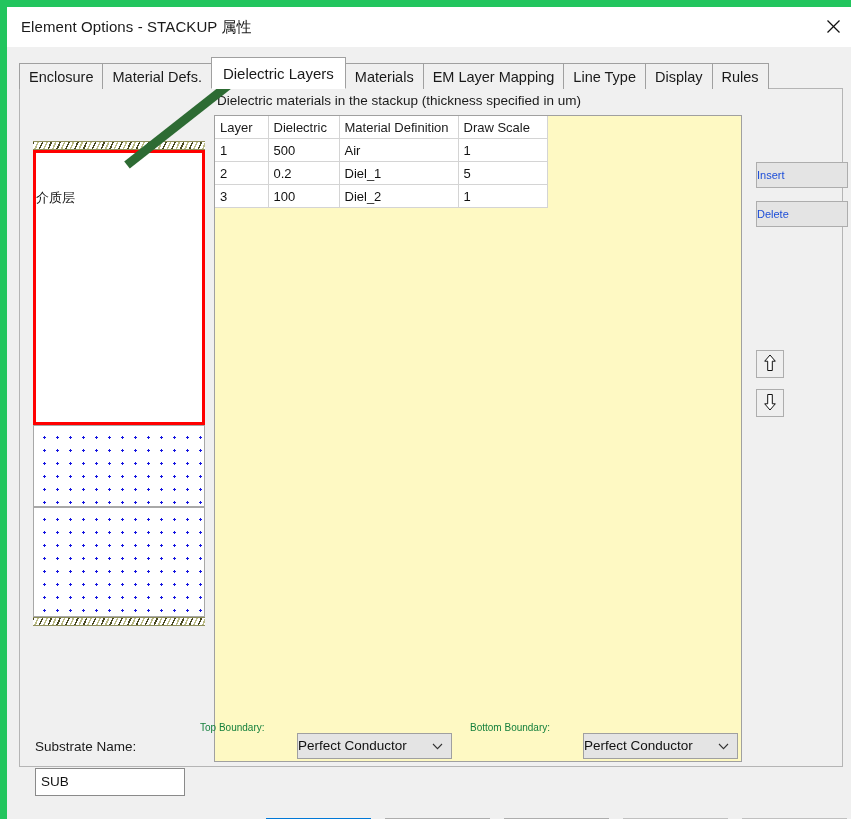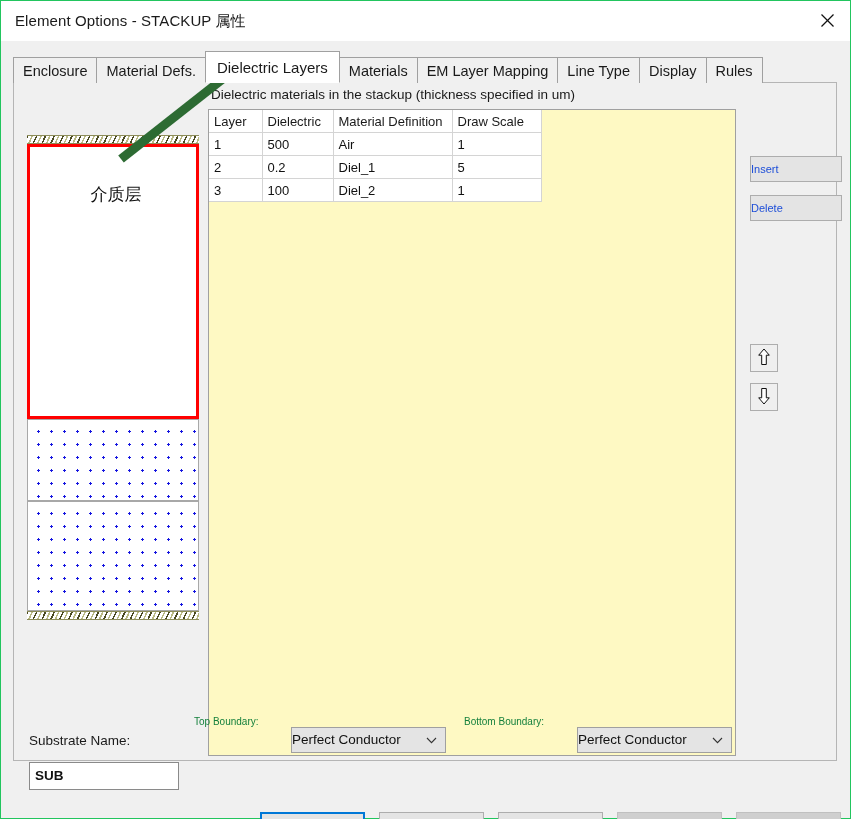--- a/index.html
+++ b/index.html
@@ -5,21 +5,21 @@
   html,body{margin:0;padding:0;}
   body{
     width:851px;height:819px;overflow:hidden;
     background:#ffffff;
     font-family:"Liberation Sans","DejaVu Sans",sans-serif;
     font-size:13px;color:#000000;
     -webkit-font-smoothing:antialiased;
   }
   #window{
     position:absolute;left:0;top:0;width:851px;height:819px;
-    background:#f0f0f0;border:1px solid #22c55e;box-sizing:border-box;
+    background:#f0f0f0;border:7px solid #22c55e;box-sizing:border-box;
   }
   
   #titlebar{
     position:absolute;left:0;top:0;width:849px;height:40px;
     background:#ffffff;box-sizing:border-box;
   }
   #title-text{
     position:absolute;left:14px;top:11px;font-size:15px;color:#1a1a1a;
     white-space:nowrap;letter-spacing:.1px;
   }
@@ -71,22 +71,22 @@
     border-top:1px solid #8d8d5a;border-bottom:1px solid #8d8d5a;
     box-sizing:border-box;
   }
   #hatch-top{top:0;}
   #hatch-bottom{top:476px;}
   #layer-air{
     position:absolute;left:0;top:9px;width:172px;height:275px;
     background:#ffffff;border:3px solid #ff0000;box-sizing:border-box;
   }
   #layer-air-label{
-    position:absolute;left:0;top:36px;width:172px;text-align:center;
-    font-size:17px;color:#111;font-family:"DejaVu Sans",sans-serif;
+    position:absolute;left:0;top:36px;width:172px;
+    font-size:13px;color:#111;font-family:"DejaVu Sans",sans-serif;
   }
   .dotted-layer{
     position:absolute;left:0;width:172px;background:#ffffff;
     border:1px solid #a8a8a8;box-sizing:border-box;
     background-image:
       radial-gradient(#1414e0 1.1px, rgba(0,0,0,0) 1.2px);
     background-size:13px 13px;background-position:4px 5px;
   }
   #layer-d1{top:284px;height:82px;}
   #layer-d2{top:366px;height:110px;}
@@ -132,21 +132,20 @@
   }
   #btn-up{top:261px;}
   #btn-down{top:300px;}
   
   #substrate-label{position:absolute;left:15px;top:650px;font-size:13.5px;color:#1a1a1a;}
   #substrate-input{
     position:absolute;left:15px;top:679px;width:150px;height:28px;
     background:#ffffff;border:1px solid #8a8a8a;box-sizing:border-box;
     font-size:13.5px;color:#111;padding:0 5px;line-height:26px;
     font-family:"Liberation Sans",sans-serif;
-    font-weight:bold;
   }
   .bnd-label{position:absolute;top:633px;font-size:10px;color:#15803d;white-space:nowrap;}
   #top-bnd-label{left:180px;}
   #bot-bnd-label{left:450px;}
   .combo{
     position:absolute;top:644px;height:26px;
     background:#e4e4e4;border:1px solid #a0a0a0;box-sizing:border-box;
     font-size:13.5px;color:#111;line-height:24px;
     cursor:default;white-space:nowrap;
   }

